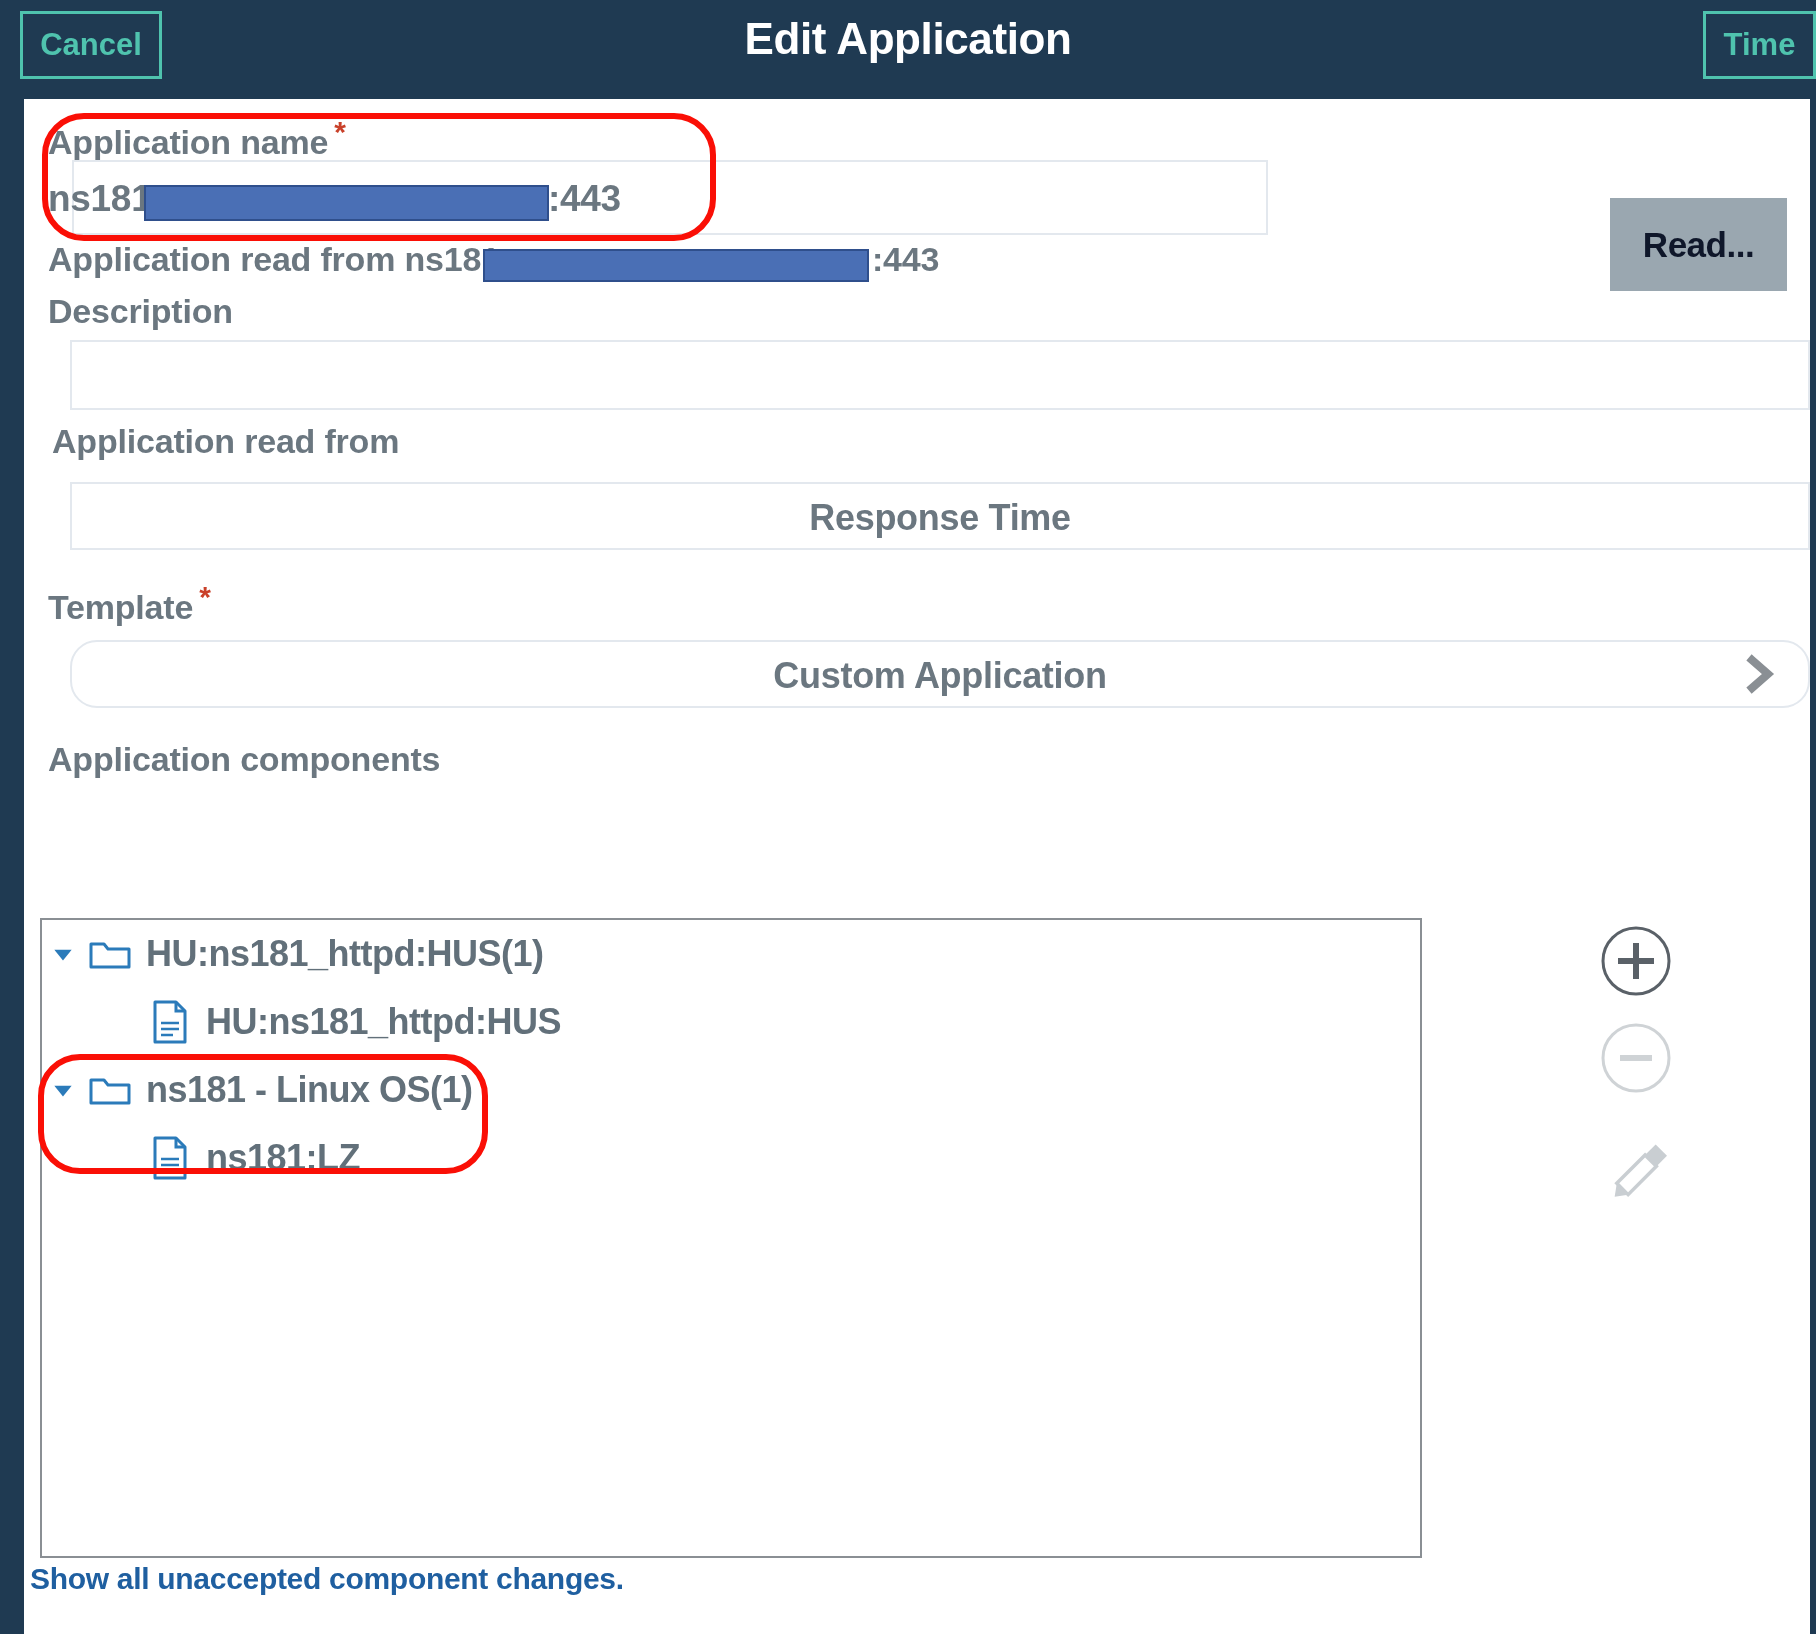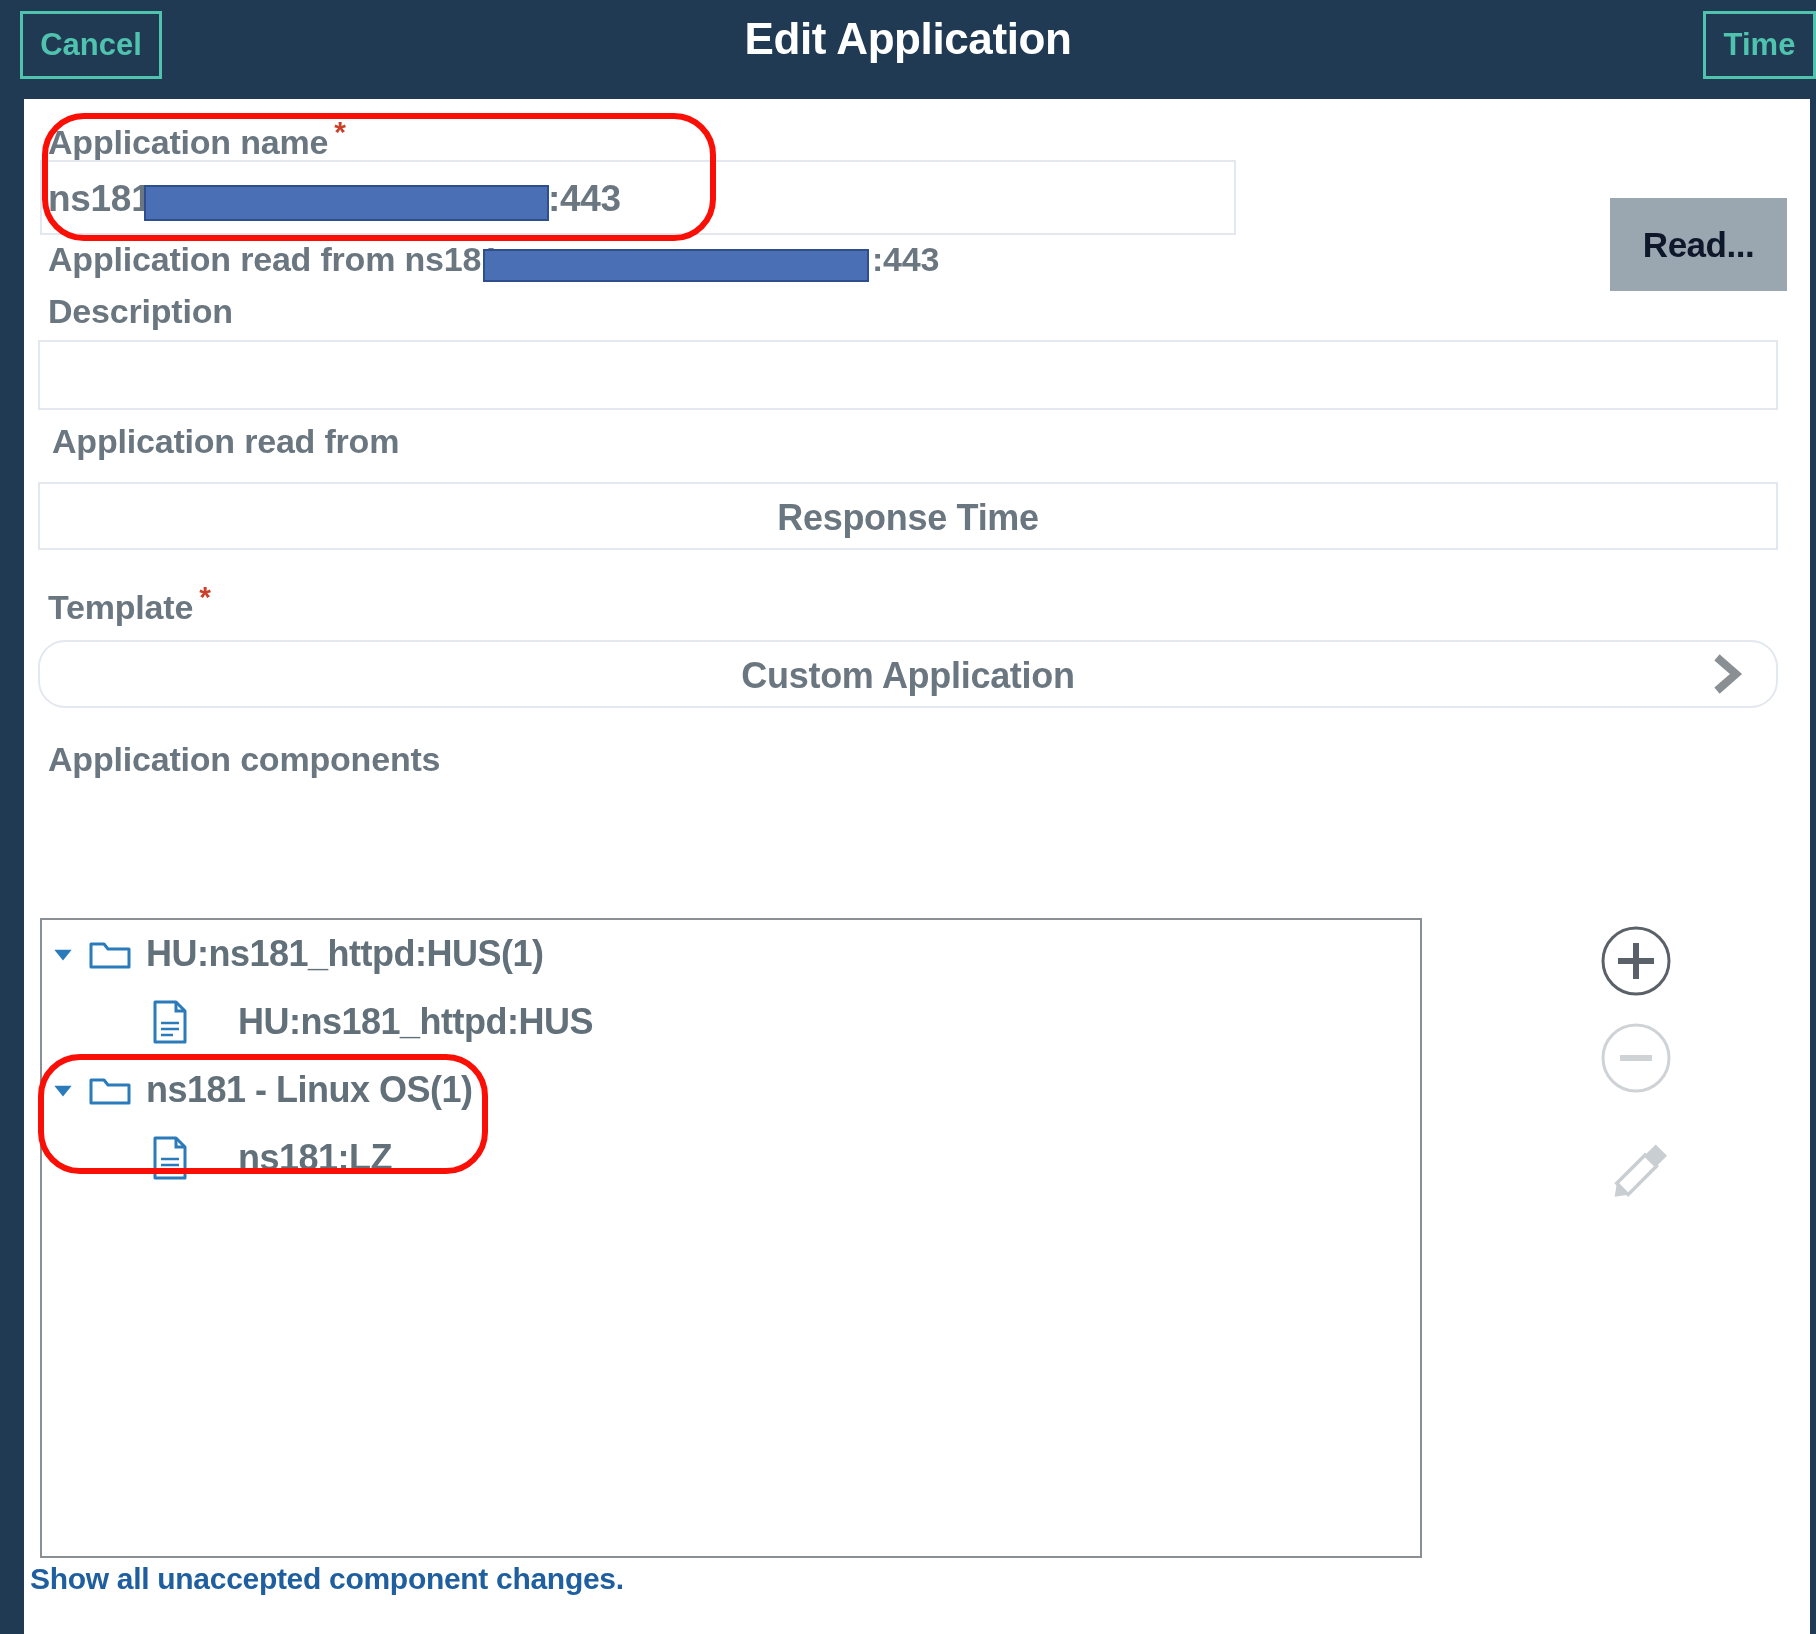--- a/index.html
+++ b/index.html
@@ -83,20 +83,21 @@
     font-size: 30px;
     font-weight: 700;
     vertical-align: super;
     margin-left: 6px;
   }
   .field {
     position: absolute;
     box-sizing: border-box;
     background: #ffffff;
     border: 2px solid #e3e8ee;
+    margin-left: 32px;
   }
   .field-val {
     position: absolute;
     color: #6b7780;
     font-size: 37px;
     font-weight: 600;
     white-space: nowrap;
     letter-spacing: -0.3px;
   }
   .center-val {
@@ -154,21 +155,21 @@
   }
   .tree-row {
     position: relative;
     display: flex;
     align-items: center;
     height: 68px;
     white-space: nowrap;
     cursor: pointer;
   }
   .tree-row.group { padding-left: 4px; }
-  .tree-row.leaf  { padding-left: 106px; gap: 32px; }
+  .tree-row.leaf  { padding-left: 106px; }
   .twisty {
     width: 34px; height: 34px;
     flex: 0 0 34px;
     display: flex; align-items: center; justify-content: center;
     margin-right: 8px;
     cursor: pointer;
   }
   .tree-icon {
     width: 44px; height: 40px;
     flex: 0 0 44px;

